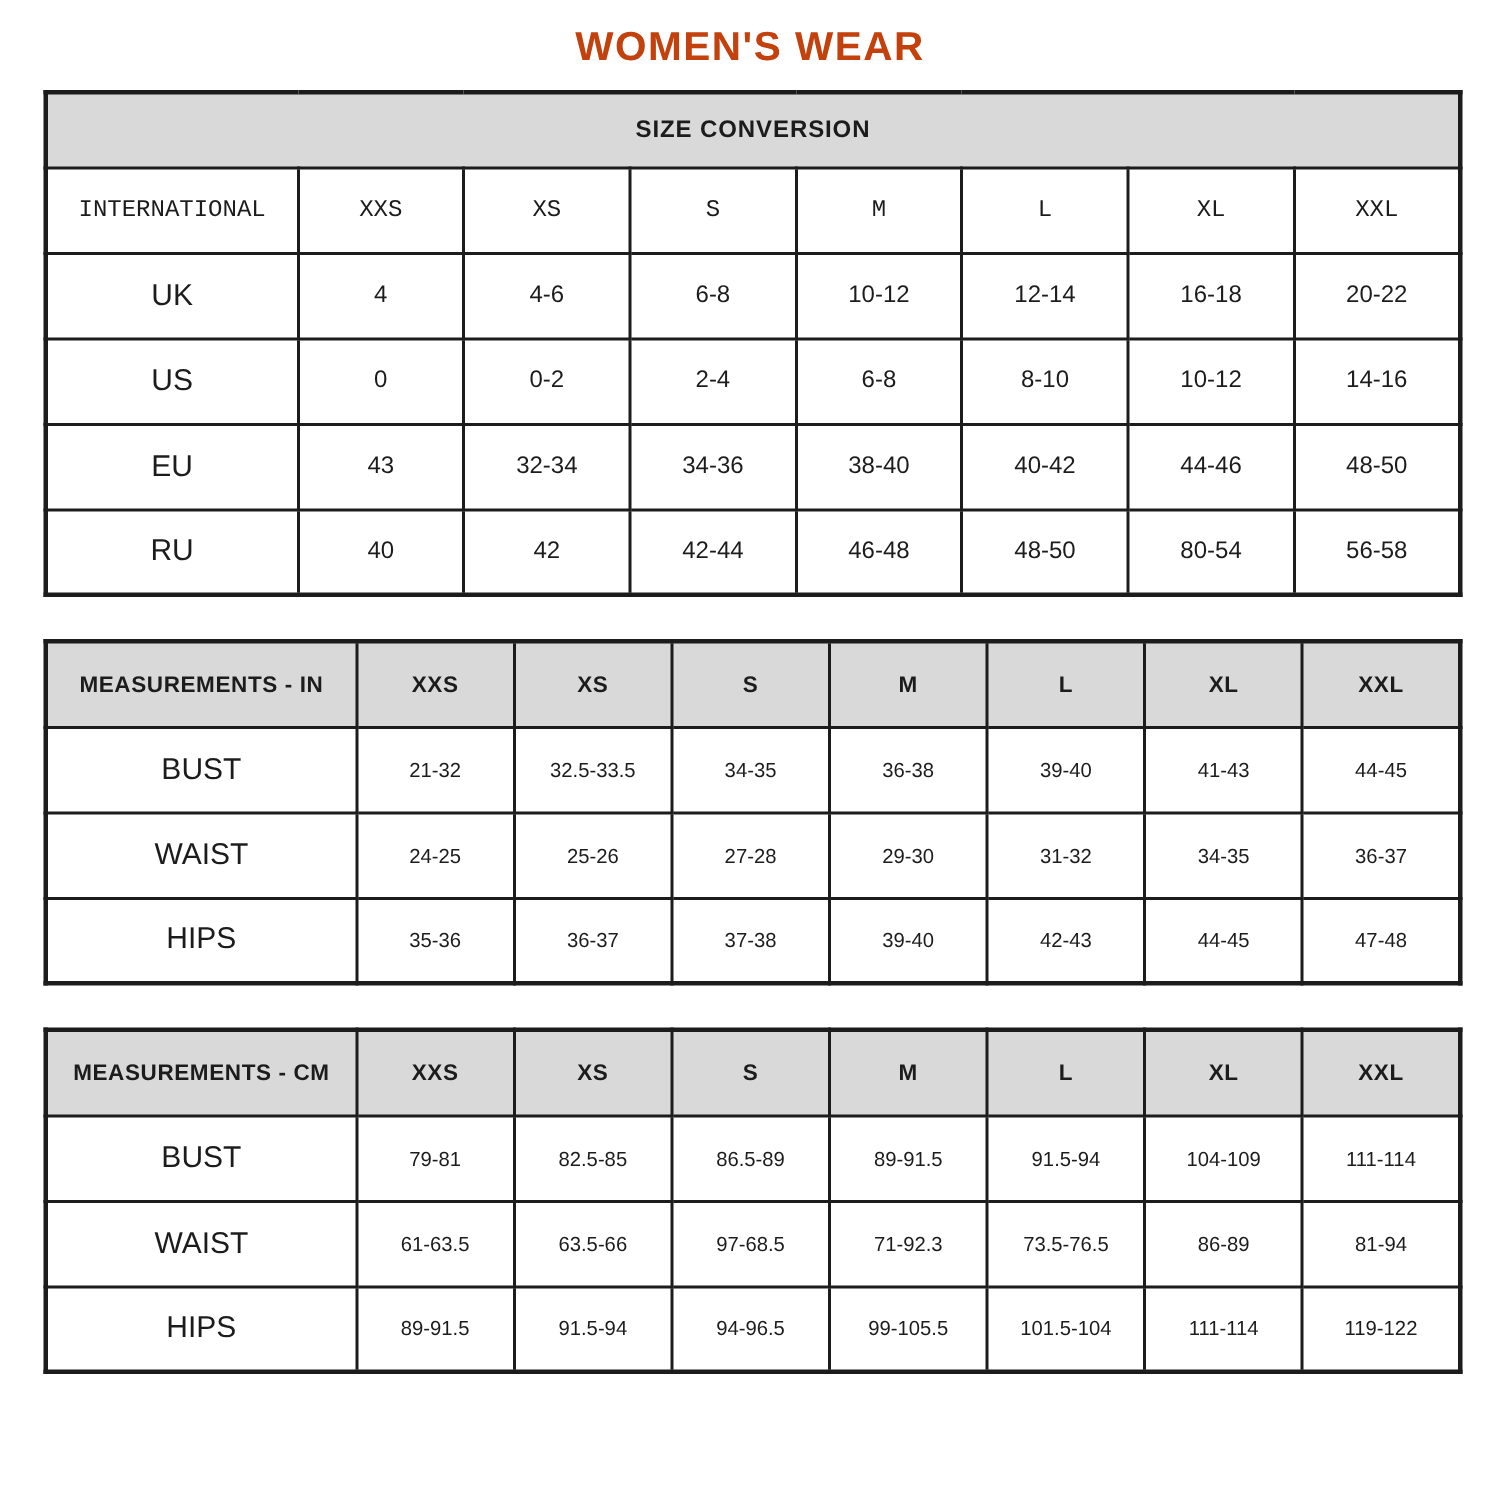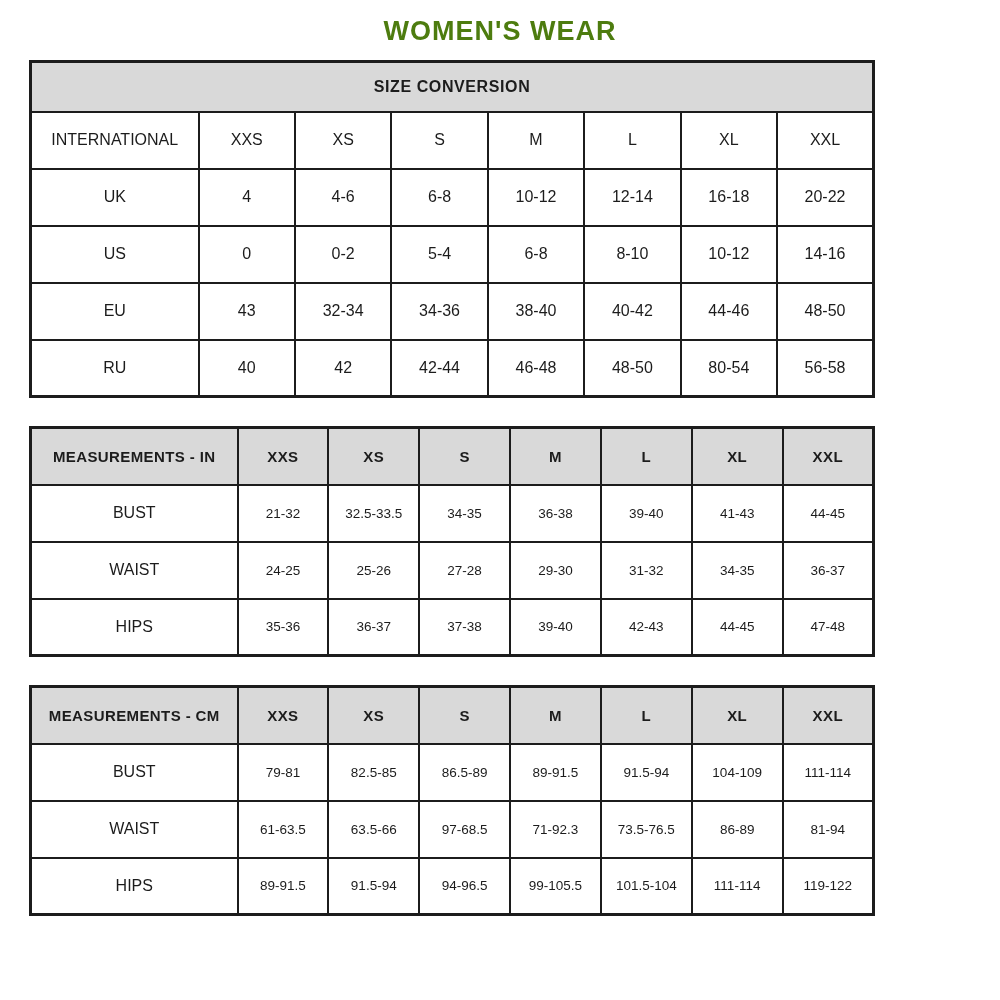--- a/index.html
+++ b/index.html
@@ -16,25 +16,25 @@
     width: 1000px;
     padding: 0 29px;
   }
   .page-title {
     text-align: center;
     font-size: 27px;
     font-weight: 700;
     letter-spacing: 1px;
     margin: 0;
     padding: 16px 0 13px 0;
-    color: #4d7c0f;
+    color: #c2410c;
   }
   table {
     border-collapse: collapse;
-    width: 846px;
+    width: 946px;
     table-layout: fixed;
     border: 3px solid #1c1c1c;
   }
   th, td {
     border: 2px solid #1c1c1c;
     text-align: center;
     vertical-align: middle;
     padding: 0;
     background: #ffffff;
     font-weight: 400;
@@ -45,41 +45,42 @@
     background: #d9d9d9;
     font-weight: 700;
     font-size: 16px;
     letter-spacing: 0.6px;
   }
   .t-size .col-head th {
     height: 57px;
     font-size: 16px;
     font-weight: 400;
     background: #ffffff;
+    font-family: Liberation Mono, monospace;
   }
   .t-size td {
     height: 57px;
     font-size: 16px;
   }
   
   .t-meas { margin-top: 28px; }
   .t-meas .col-head th {
     height: 57px;
     background: #d9d9d9;
     font-weight: 700;
     font-size: 15px;
     letter-spacing: 0.4px;
   }
   .t-meas td {
     height: 57px;
     font-size: 13.5px;
   }
   .t-meas td.row-label,
   .t-size td.row-label {
-    font-size: 16px;
+    font-size: 20px;
   }
 </style>
 </head>
 <body>
 
 <div class="page">
 
   <h1 class="page-title">WOMEN'S WEAR</h1>
 
   <table class="t-size">
@@ -116,21 +117,21 @@
           <td>6-8</td>
           <td>10-12</td>
           <td>12-14</td>
           <td>16-18</td>
           <td>20-22</td>
         </tr>
         <tr>
           <td class="row-label">US</td>
           <td>0</td>
           <td>0-2</td>
-          <td>5-4</td>
+          <td>2-4</td>
           <td>6-8</td>
           <td>8-10</td>
           <td>10-12</td>
           <td>14-16</td>
         </tr>
         <tr>
           <td class="row-label">EU</td>
           <td>43</td>
           <td>32-34</td>
           <td>34-36</td>

